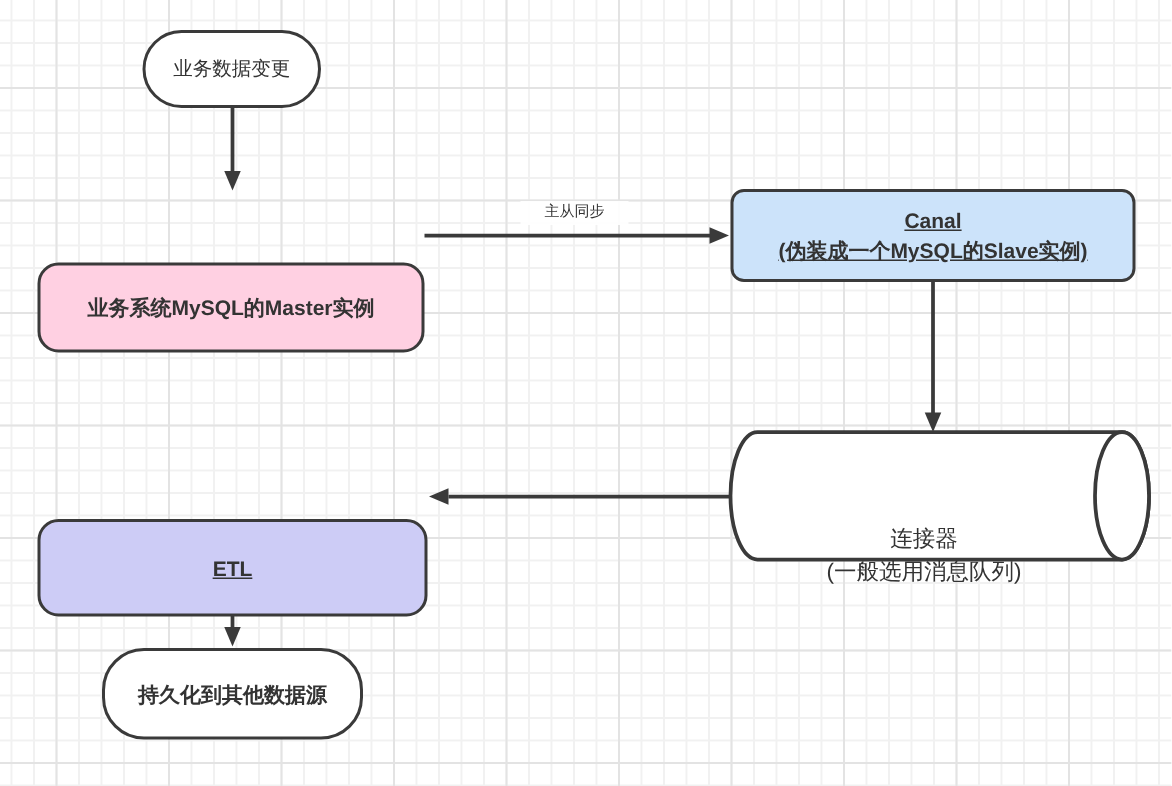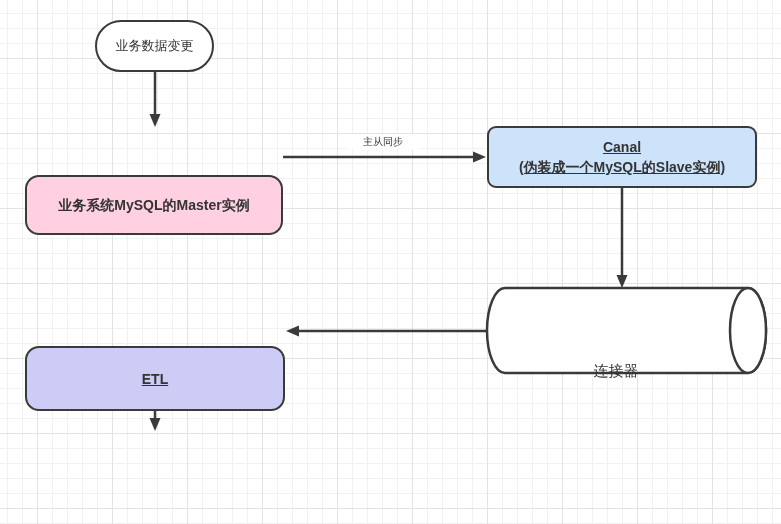--- a/index.html
+++ b/index.html
@@ -99,22 +99,26 @@
     <span>业务系统MySQL的Master实例</span>
   </div>
 
   <div class="node rounded node-canal" style="background-color: rgb(204, 227, 250);">
     <span class="title">Canal</span>
     <span class="subtitle">(伪装成一个MySQL的Slave实例)</span>
   </div>
 
   <div class="node-connector">
     <span>连接器</span>
+    <span>(一般选用消息队列)</span>
   </div>
 
   <div class="node rect node-etl" style="background-color: rgb(205, 204, 246); gap: 48px;">
     <span class="title">ETL</span>
   </div>
 
+  <div class="node terminator node-sink" style="background-color: rgb(255, 255, 255);">
+    <span>持久化到其他数据源</span>
+  </div>
 
   <div class="edge-label">主从同步</div>
 
 </div>
 
 </body></html>

